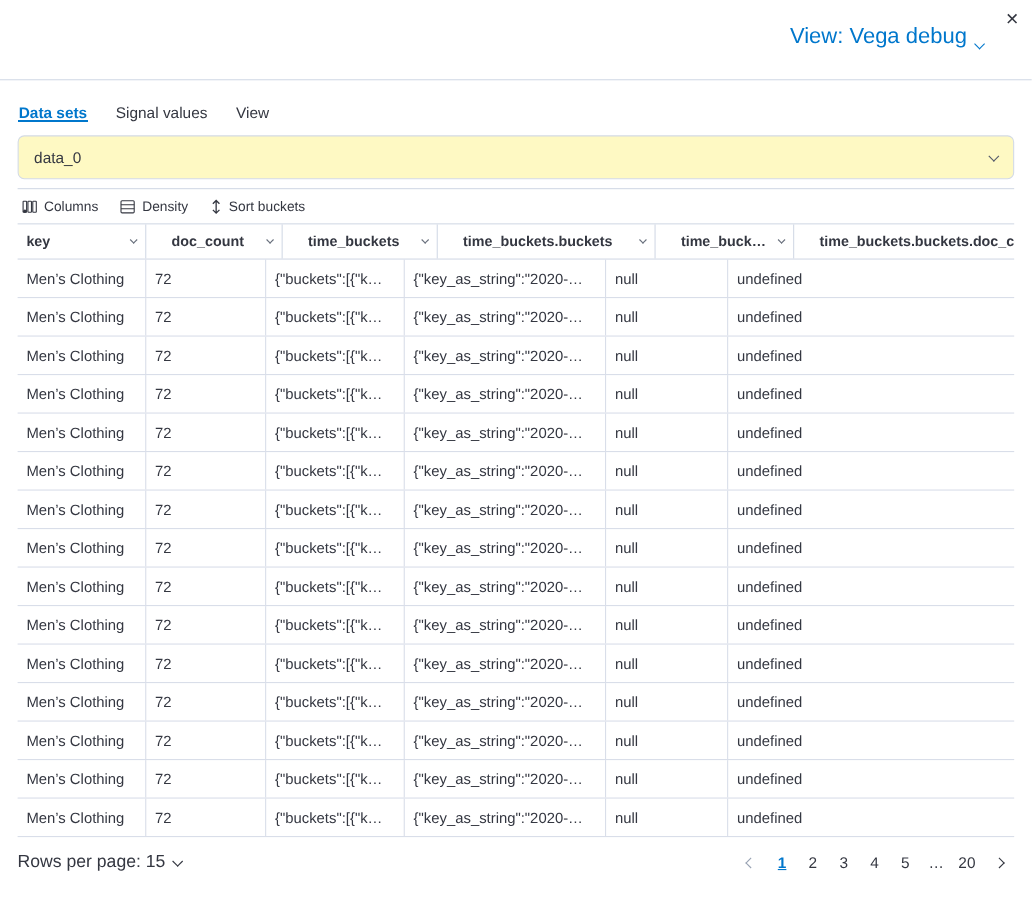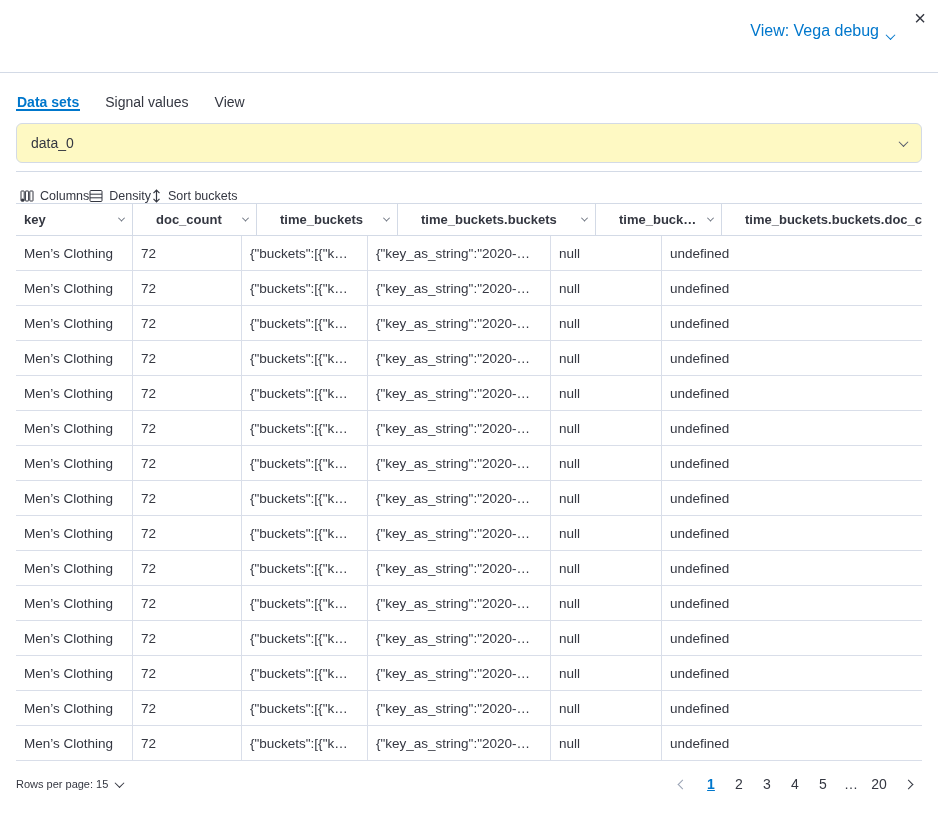--- a/index.html
+++ b/index.html
@@ -11,21 +11,21 @@
     position:relative;
     overflow:hidden;
   }
   button { font-family:inherit; background:none; border:none; cursor:pointer; color:inherit; }
 
   
   .flyout-header { height:73px; border-bottom:1px solid #D3DAE6; position:relative; }
   .view-btn {
     position:absolute; right:44px; top:22px;
     display:flex; align-items:flex-end; gap:8px;
-    color:#0077CC; font-size:16px;
+    color:#0077CC; font-size:20px;
   }
   .close-btn {
     position:absolute; right:12px; top:8px;
     font-size:20px; line-height:1; color:#343741; font-weight:300;
   }
 
   
   .chevron {
     display:inline-block; width:7px; height:7px;
     border-right:1.6px solid currentColor; border-bottom:1.6px solid currentColor;
@@ -45,21 +45,21 @@
   .dataset-select {
     margin-top:12px; width:100%; height:40px;
     border:1px solid #D3DAE6; border-radius:6px; background:#fef9c3;
     display:flex; align-items:center; justify-content:space-between;
     padding:0 14px; font-size:14px; color:#343741;
   }
   .dataset-select .chevron { color:#53596a; }
 
   
   .grid { margin-top:8px; border-top:1px solid #D3DAE6; }
-  .toolbar { display:flex; align-items:flex-end; height:31px; padding:0 4px; }
+  .toolbar { display:flex; align-items:center; gap:20px; height:31px; padding:0 4px; }
   .tool-btn { display:flex; align-items:center; gap:6px; font-size:12.5px; color:#343741; }
   .tool-btn svg { display:block; }
 
   .table-header { display:flex; border-top:1px solid #D3DAE6; border-bottom:1px solid #D3DAE6;gap:15px; }
   .th {
     height:31px; display:flex; align-items:center; justify-content:space-between;
     padding:0 8px; font-weight:700; font-size:13px;
     border-right:1px solid #D3DAE6; white-space:nowrap; overflow:hidden; cursor:pointer;
   }
   .th .chevron { color:#69707D; flex:none; margin-left:6px; }
@@ -67,21 +67,21 @@
   .td {
     height:34px; display:flex; align-items:center;
     padding:0 8px; font-size:13.5px;
     border-right:1px solid #D9DEE9; white-space:nowrap; overflow:hidden;
   }
   .col-0 { width:117px; } .col-1 { width:109px; } .col-2 { width:126px; }
   .col-3 { width:183px; } .col-4 { width:111px; } .col-5 { width:260px; flex:1; border-right:none; }
 
   
   .pagination-bar { display:flex; align-items:center; justify-content:space-between; margin-top:9px; }
-  .rows-per-page { display:flex; align-items:center; gap:8px; font-size:11px; color:#343741; }
+  .rows-per-page { display:flex; align-items:center; gap:8px; font-size:16px; color:#343741; }
   .pages { display:flex; align-items:center; gap:2px; }
   .nav-btn { width:28px; height:28px; display:flex; align-items:center; justify-content:center; }
   .nav-btn.disabled { color:#98A2B3; cursor:default; }
   .page { min-width:26px; height:28px; font-size:14px; color:#343741; border-radius:4px; }
   .page.current { color:#0077CC; font-weight:700; text-decoration:underline; }
   .page.ellipsis { cursor:default; }
 </style>
 </head>
 <body>
 

